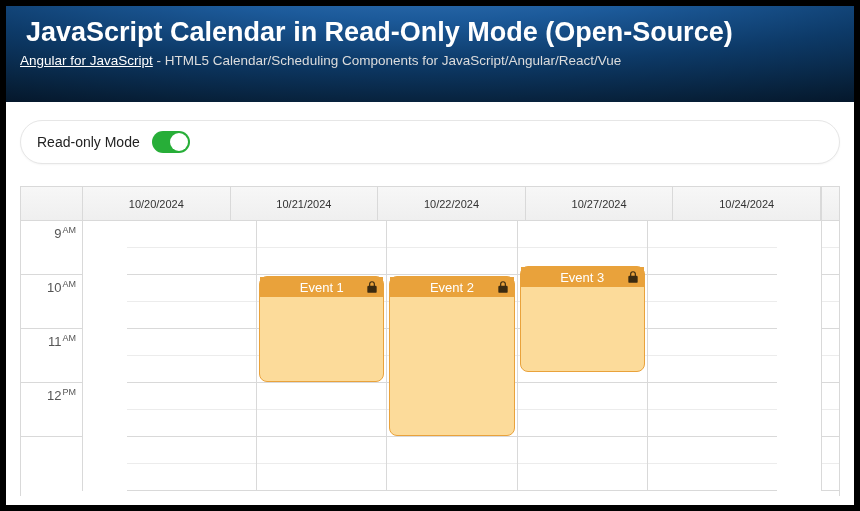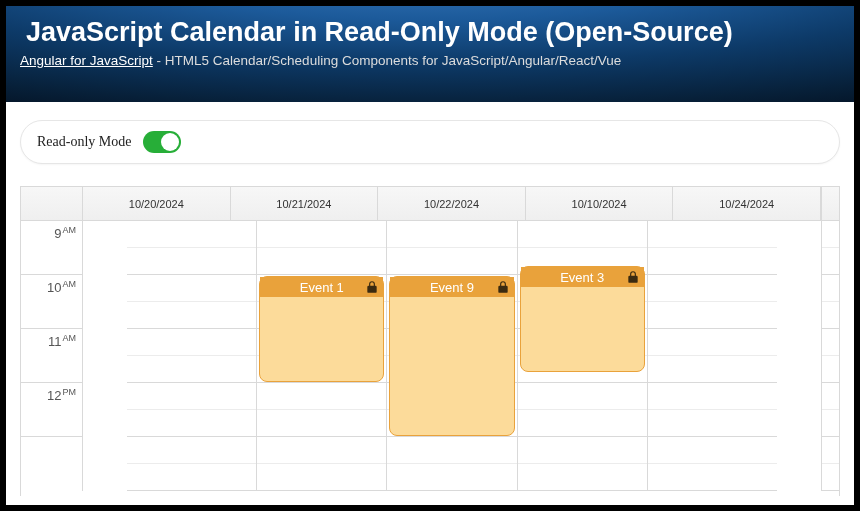--- a/index.html
+++ b/index.html
@@ -20,21 +20,21 @@
     background: #fff;
     border: 1px solid #e6e6e6;
     border-radius: 24px;
     height: 44px;
     display: flex;
     align-items: center;
     padding: 0 16px;
     gap: 12px;
     box-shadow: 0 1px 2px rgba(0,0,0,0.04);
   }
-  .toolbar-label { font-size: 14px; color: #222; font-family: Liberation Serif, serif; }
+  .toolbar-label { font-size: 14px; color: #222; }
   .toggle {
     width: 38px; height: 22px; border-radius: 11px; background: #27ae38;
     position: relative; cursor: pointer;
   }
   .toggle .knob {
     position: absolute; top: 2px; right: 2px; width: 18px; height: 18px;
     background: #fff; border-radius: 50%;
   }
   .calendar { margin-top: 22px; border: 1px solid #d9d9d9; border-bottom: none; position: relative; height: 310px; overflow: hidden; }
   .cal-header { display: flex; height: 34px; background: linear-gradient(#f7f7f7, #efefef); border-bottom: 1px solid #d9d9d9; }
@@ -88,21 +88,21 @@
         <div class="knob"></div>
       </div>
     </div>
 
     <div class="calendar">
       <div class="cal-header">
         <div class="time-gutter-h"></div>
         <div class="day-h">10/20/2024</div>
         <div class="day-h">10/21/2024</div>
         <div class="day-h">10/22/2024</div>
-        <div class="day-h">10/10/2024</div>
+        <div class="day-h">10/27/2024</div>
         <div class="day-h">10/24/2024</div>
         <div class="extra-col-h"></div>
       </div>
 
       <div class="cal-body">
         <div class="time-gutter">
           <div class="time-row">
             <div class="time-label"><span>9</span><span class="ampm">AM</span></div>
           </div>
           <div class="time-row">
@@ -158,21 +158,21 @@
               <div class="slot"></div>
               <div class="slot hour"></div>
               <div class="slot"></div>
               <div class="slot hour"></div>
               <div class="slot"></div>
               <div class="slot hour"></div>
               <div class="slot"></div>
               <div class="slot hour"></div>
               <div class="event" style="top: 55px; height: 160px;">
                 <div class="event-head">
-                  <span>Event 9</span>
+                  <span>Event 2</span>
                   <span class="lock">
                     <svg viewBox="0 0 24 24" width="14" height="14">
                       <path fill="#3a2a10" d="M12 2a5 5 0 0 0-5 5v3H6a2 2 0 0 0-2 2v8a2 2 0 0 0 2 2h12a2 2 0 0 0 2-2v-8a2 2 0 0 0-2-2h-1V7a5 5 0 0 0-5-5zm-3 5a3 3 0 1 1 6 0v3H9V7z"></path>
                     </svg>
                   </span>
                 </div>
               </div>
             </div>
           <div class="day-col">
               <div class="slot"></div>

